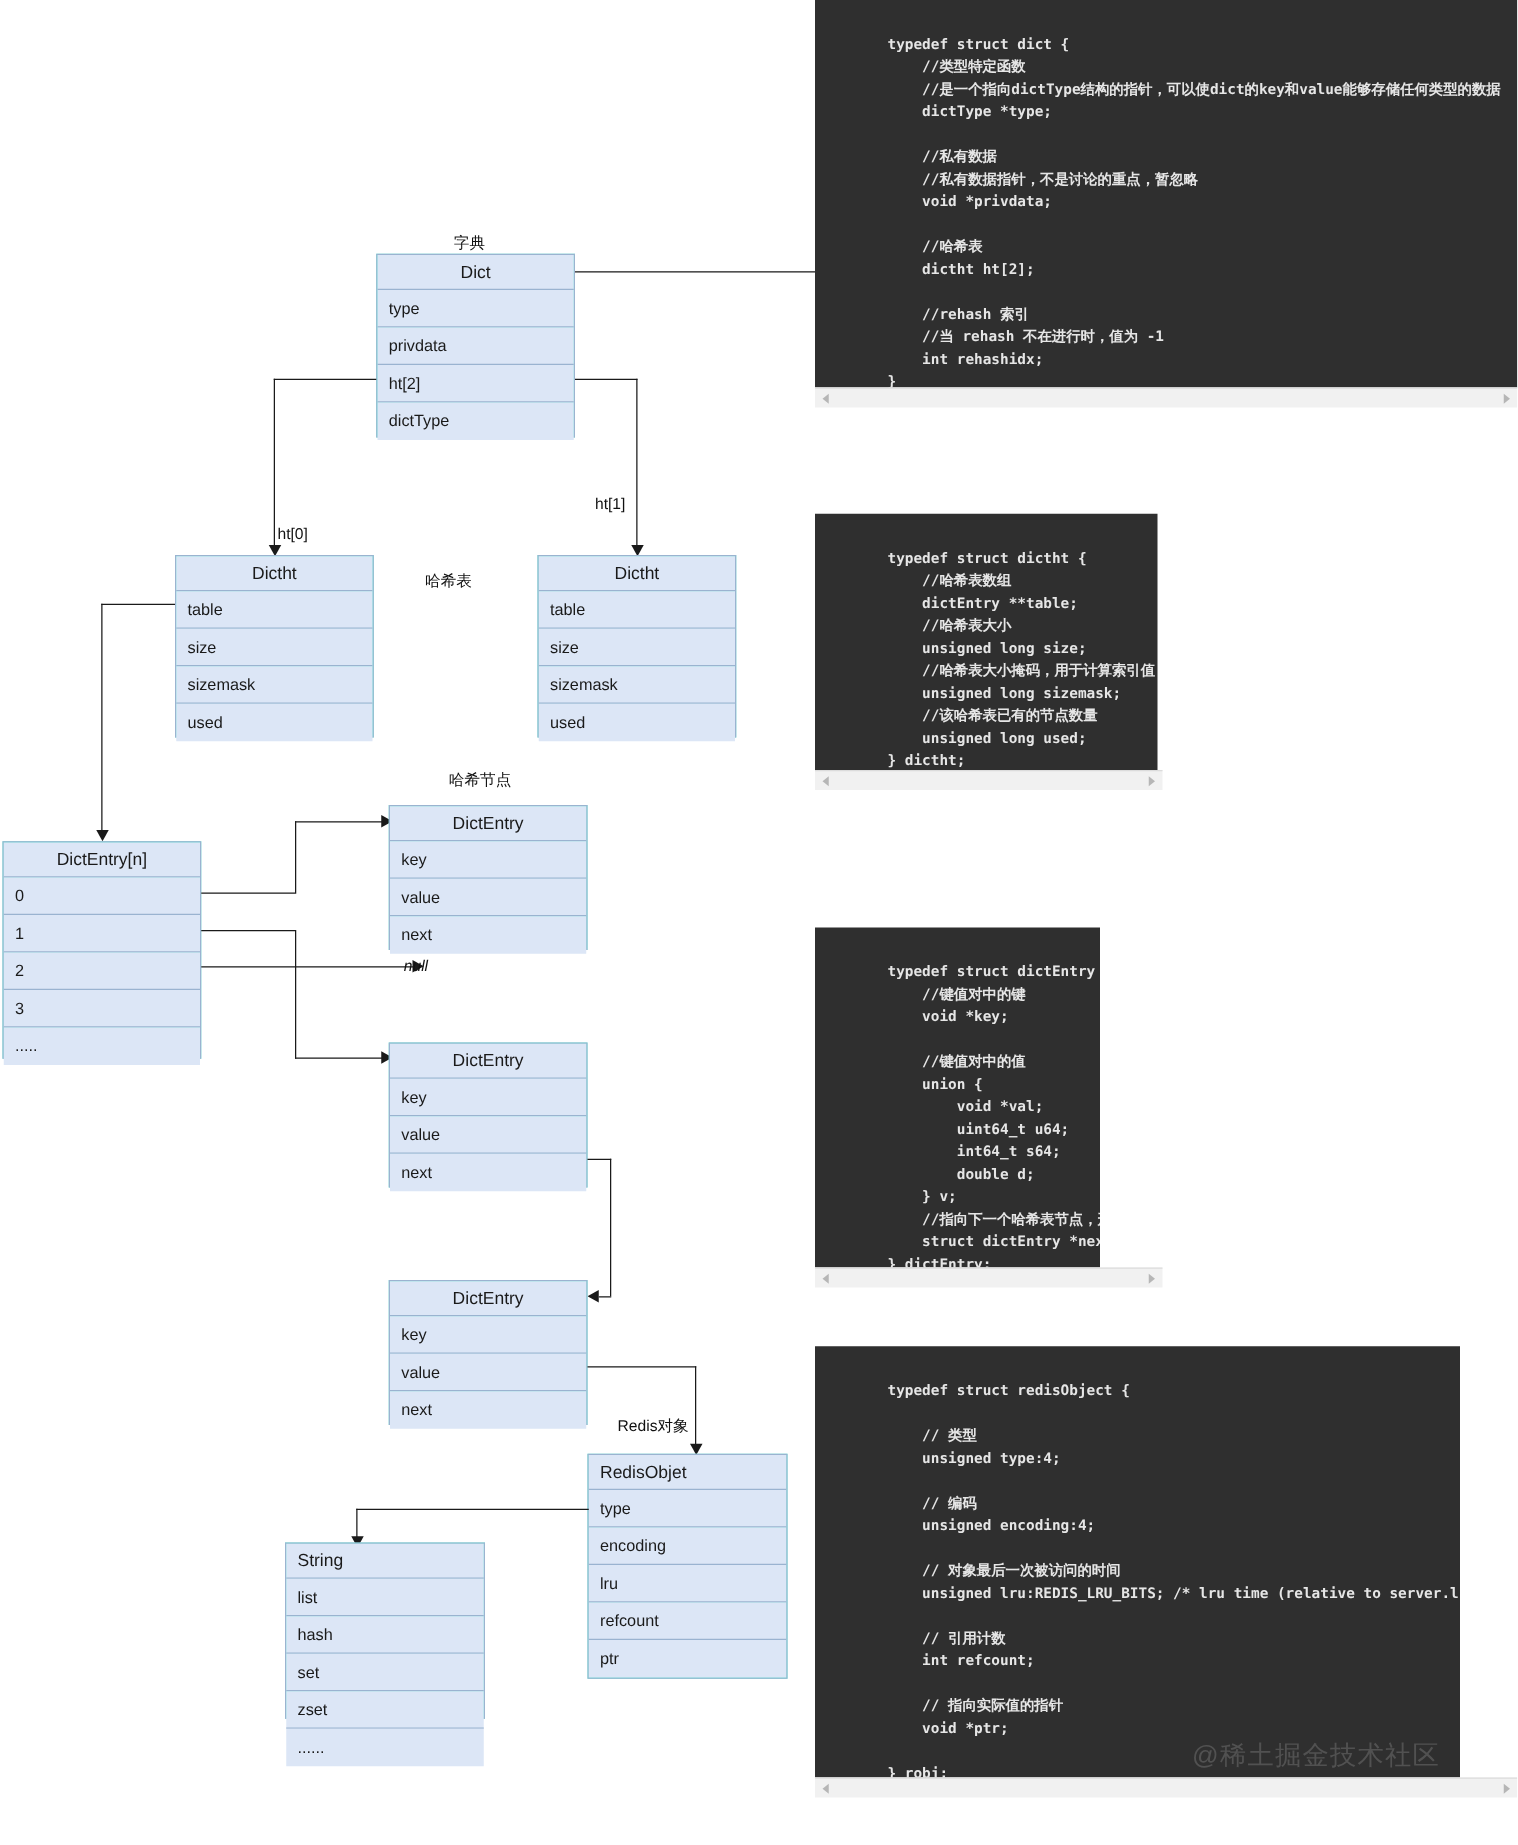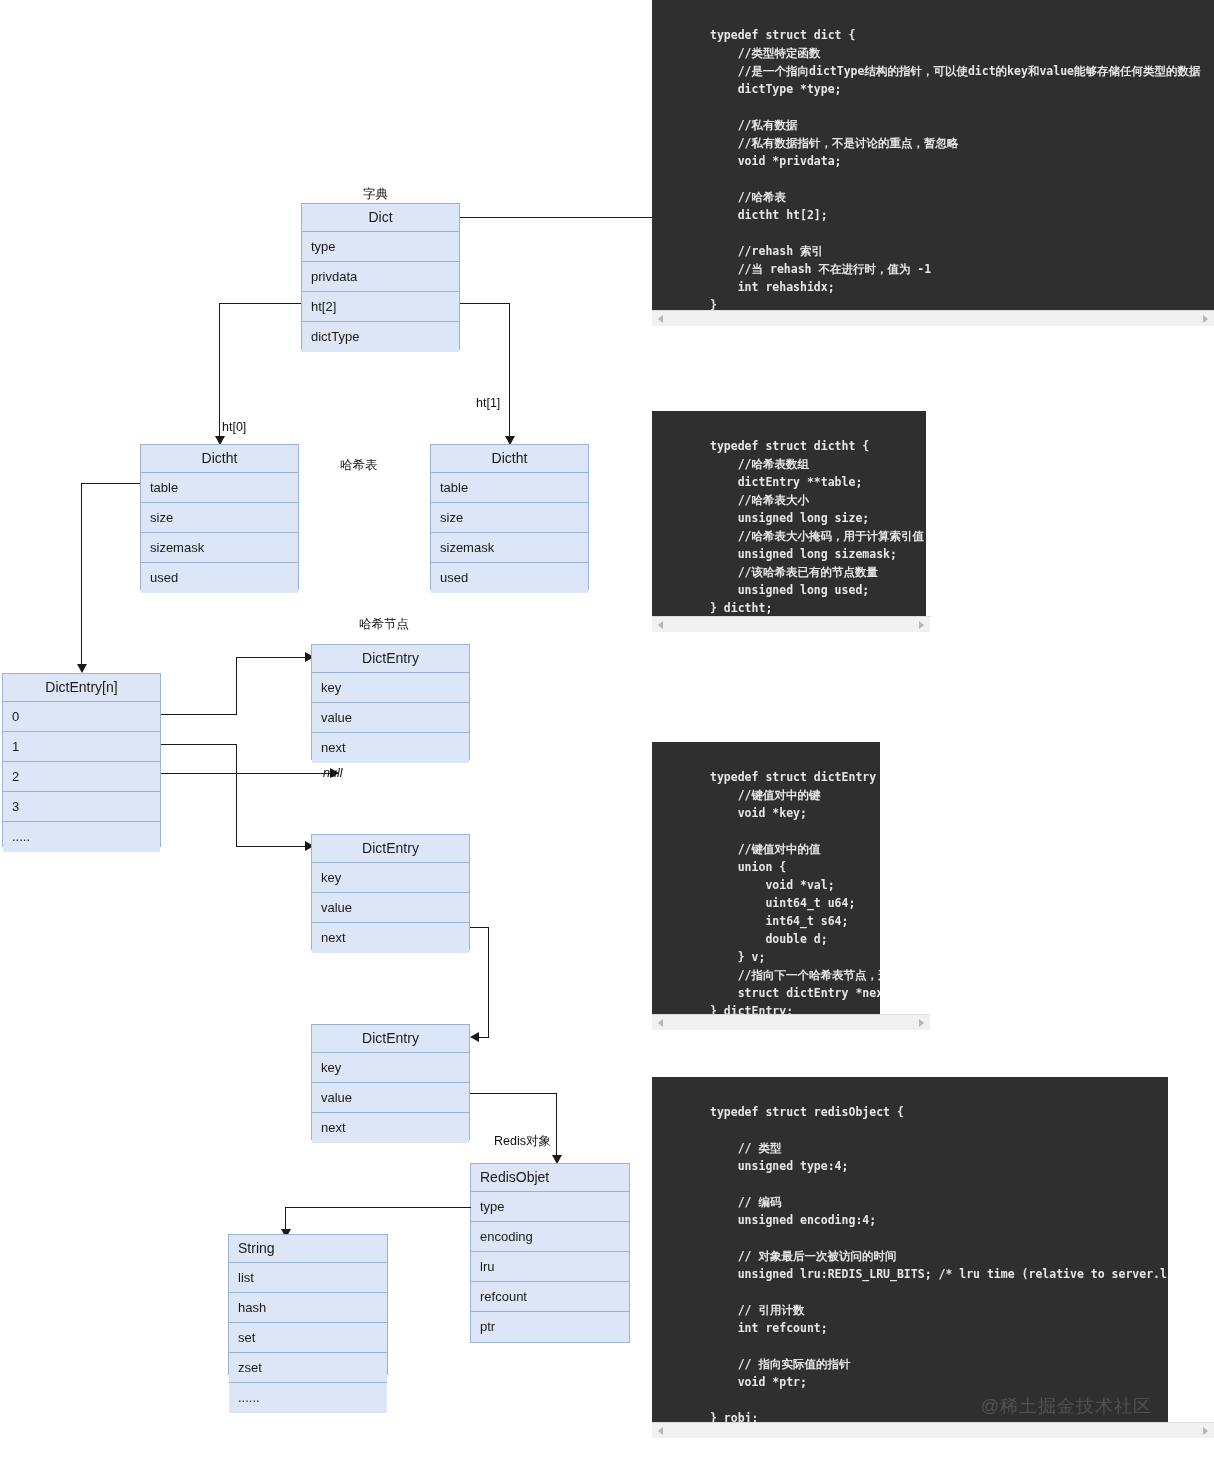--- a/index.html
+++ b/index.html
@@ -90,21 +90,21 @@
     border-top:1px solid #dcdcdc;
   }
   .sbar .ar{
     position:absolute;top:4px;width:0;height:0;
   }
   .sbar .ar.l{left:6px;border-top:4px solid transparent;border-bottom:4px solid transparent;border-right:5px solid #b6b6b6;}
   .sbar .ar.r{right:6px;border-top:4px solid transparent;border-bottom:4px solid transparent;border-left:5px solid #b6b6b6;}
 
   .watermark{
     position:absolute;
-    font-size:18px;
+    font-size:21px;
     color:#6e6e6e;
     opacity:.55;
     white-space:nowrap;
     letter-spacing:1px;
   }
 </style>
 </head>
 <body>
 
 <div id="page">

